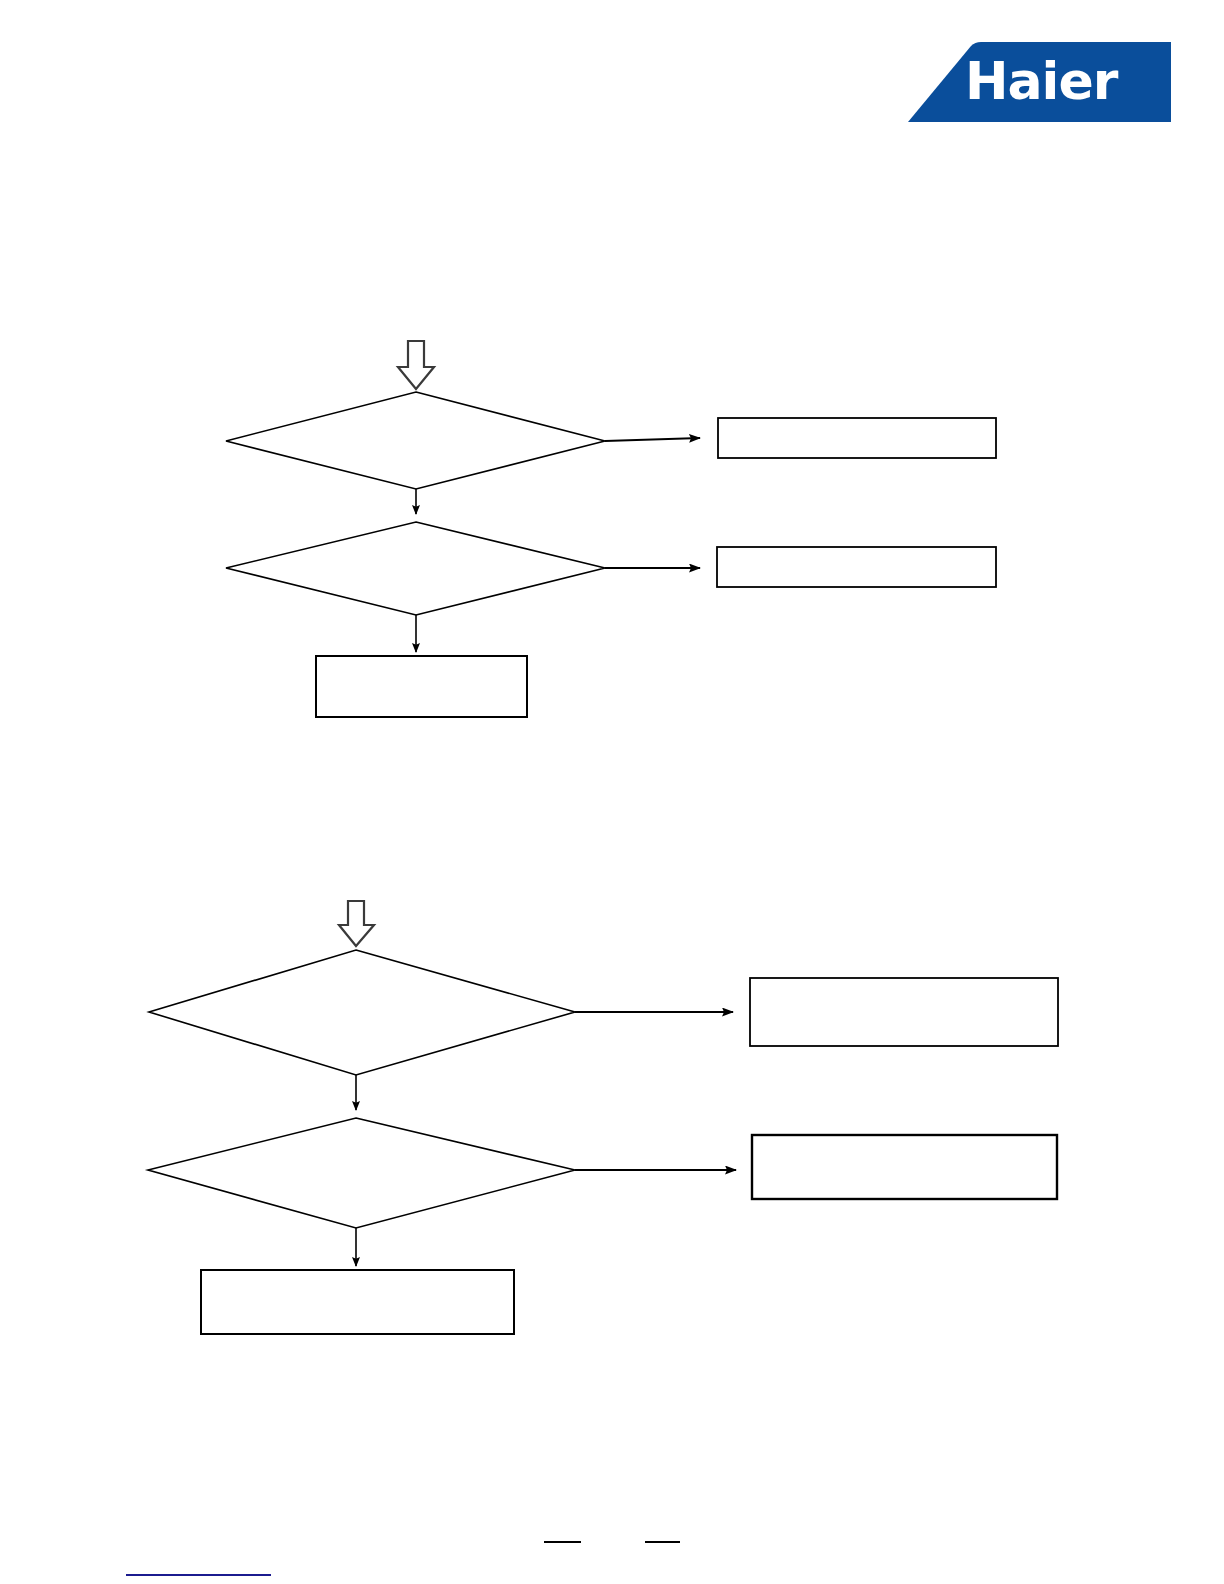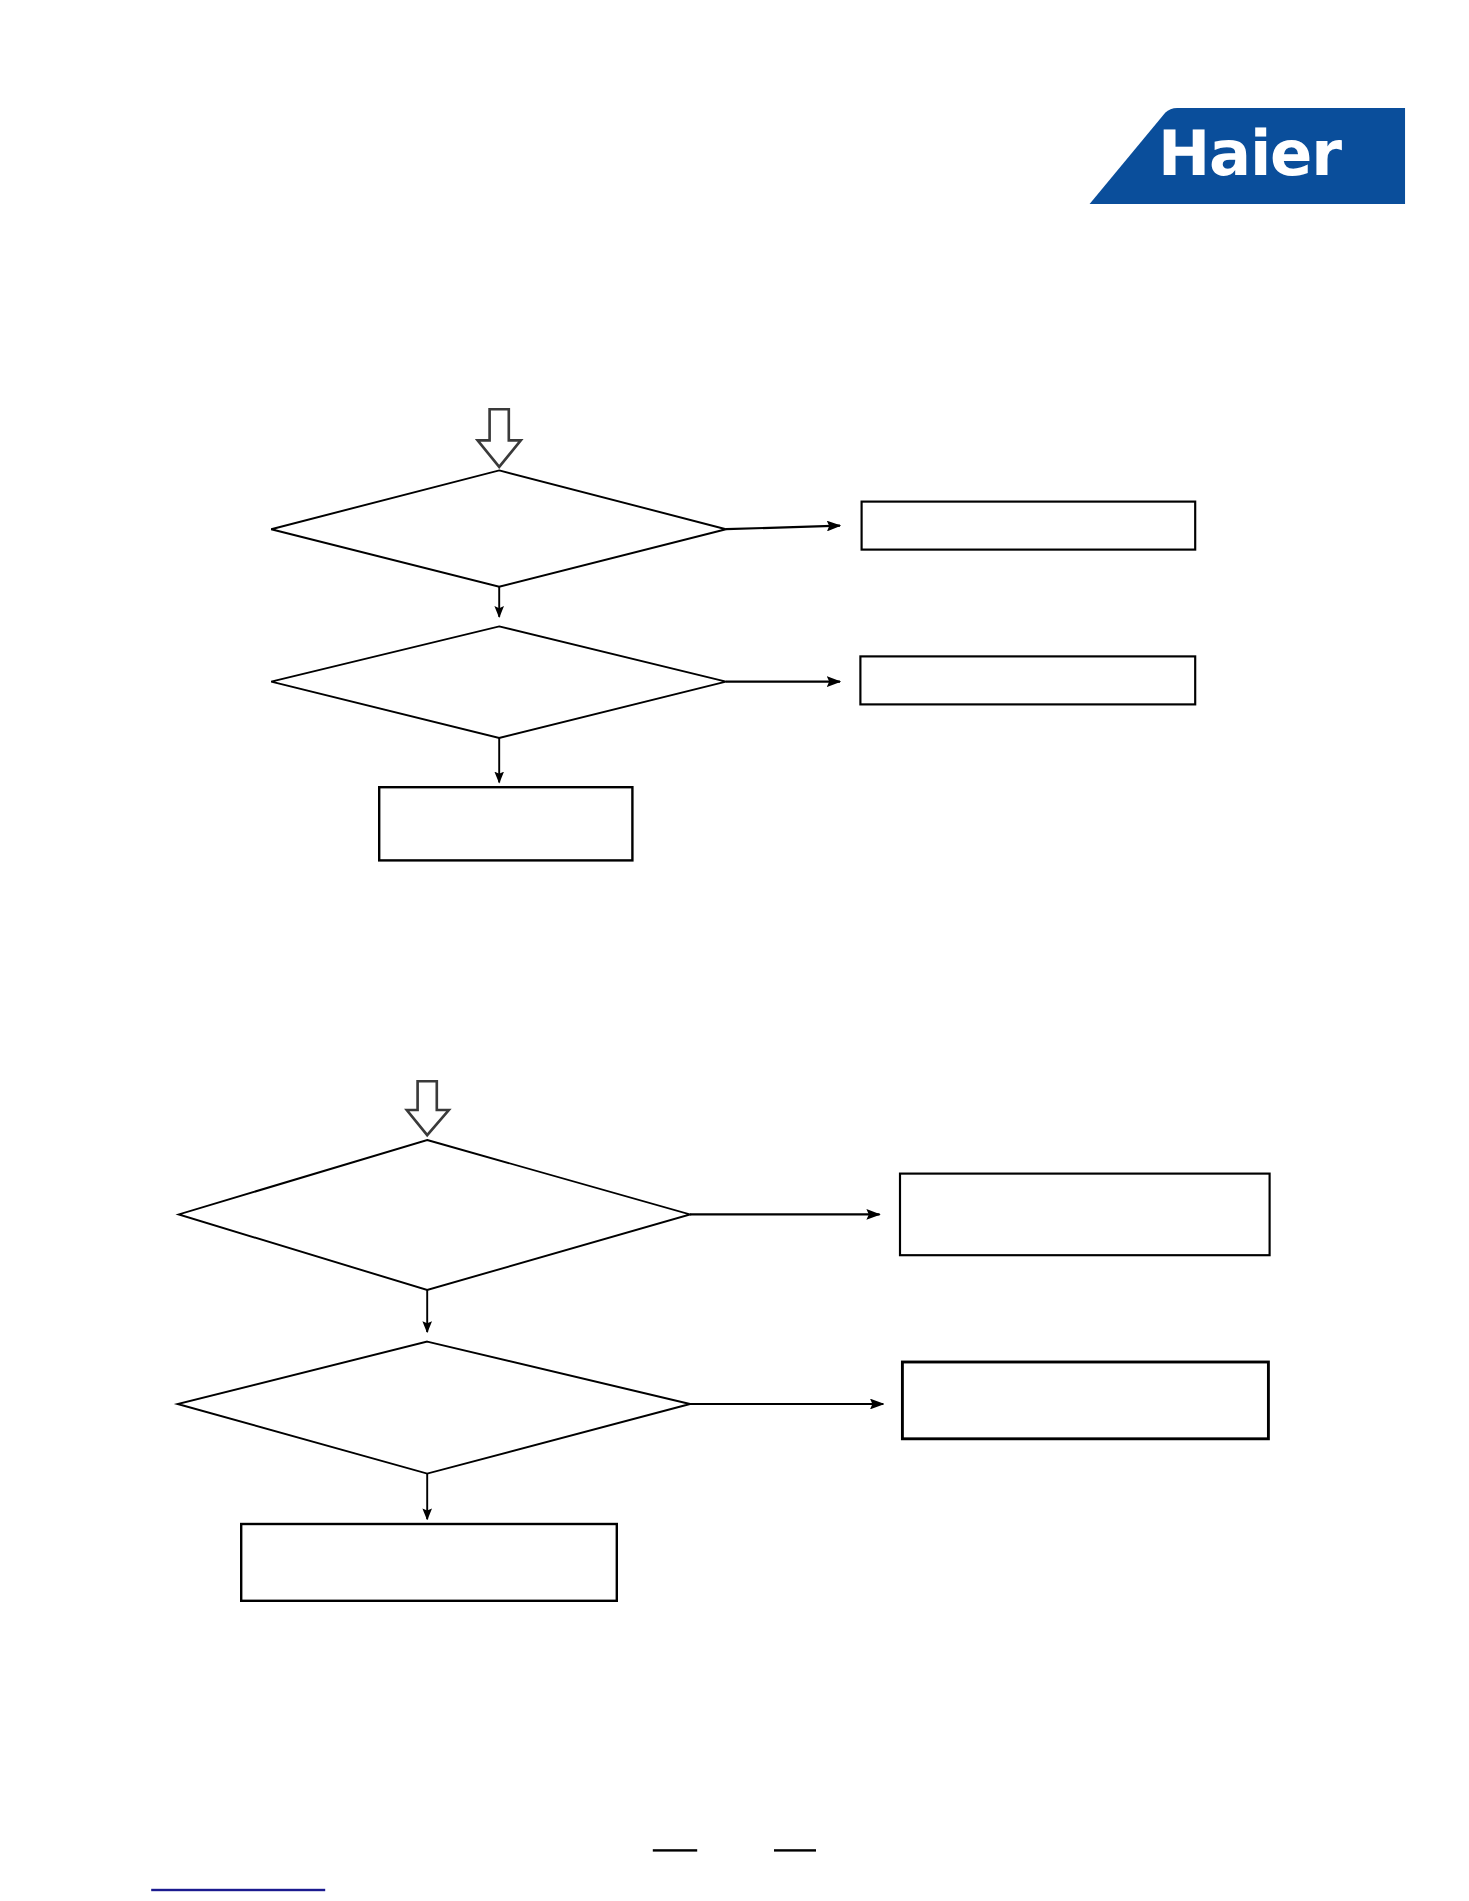--- a/index.html
+++ b/index.html
@@ -17,21 +17,20 @@
     background: #ffffff;
     overflow: hidden;
   }
   
   #brand-logo {
     position: absolute;
     left: 893px;
     top: 42px;
     width: 278px;
     height: 80px;
-    margin-top: 48px;
   }
   #brand-logo .logo-wordmark {
     position: absolute;
     left: 72px;
     top: 6px;
     width: 200px;
     height: 66px;
     color: #ffffff;
     font-family: "DejaVu Sans", sans-serif;
     font-size: 52px;

